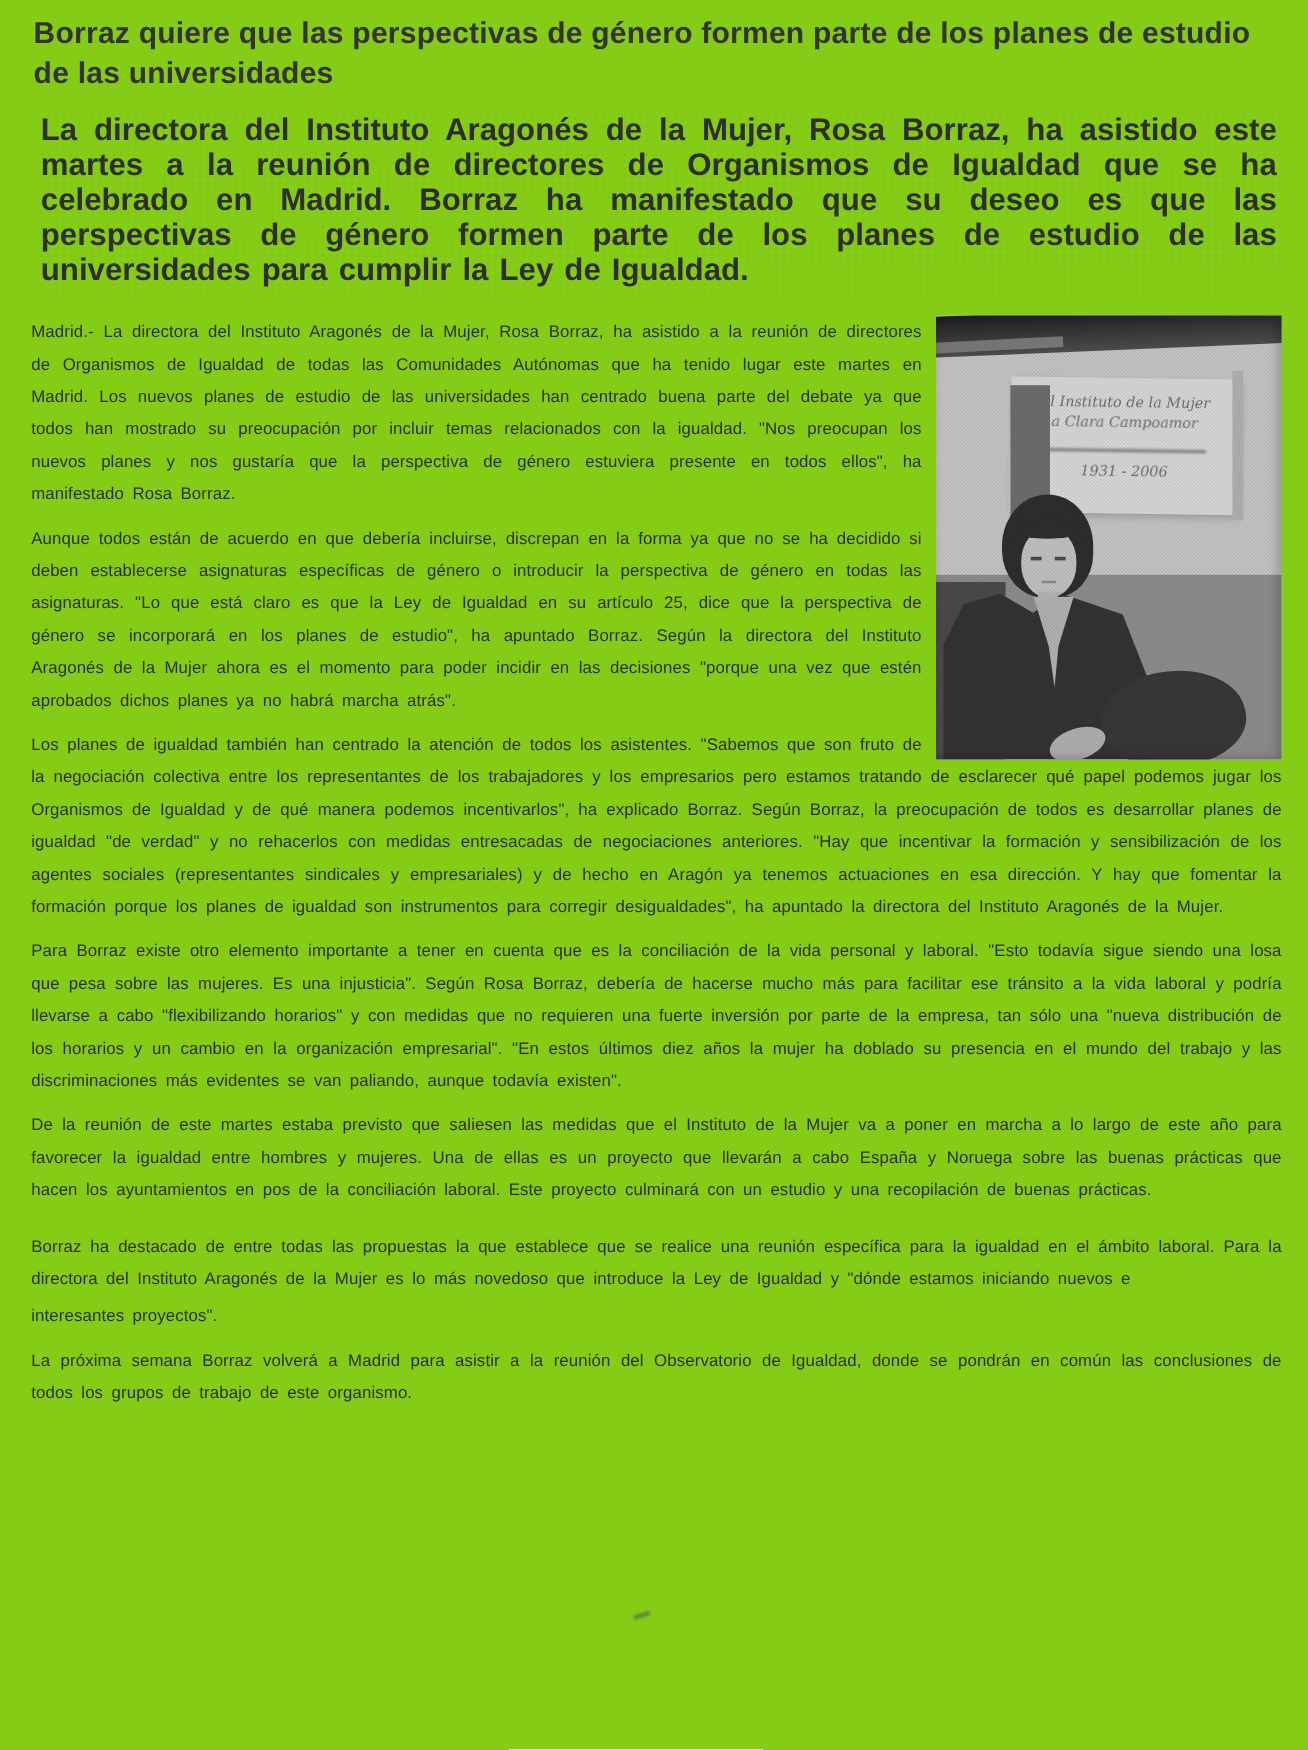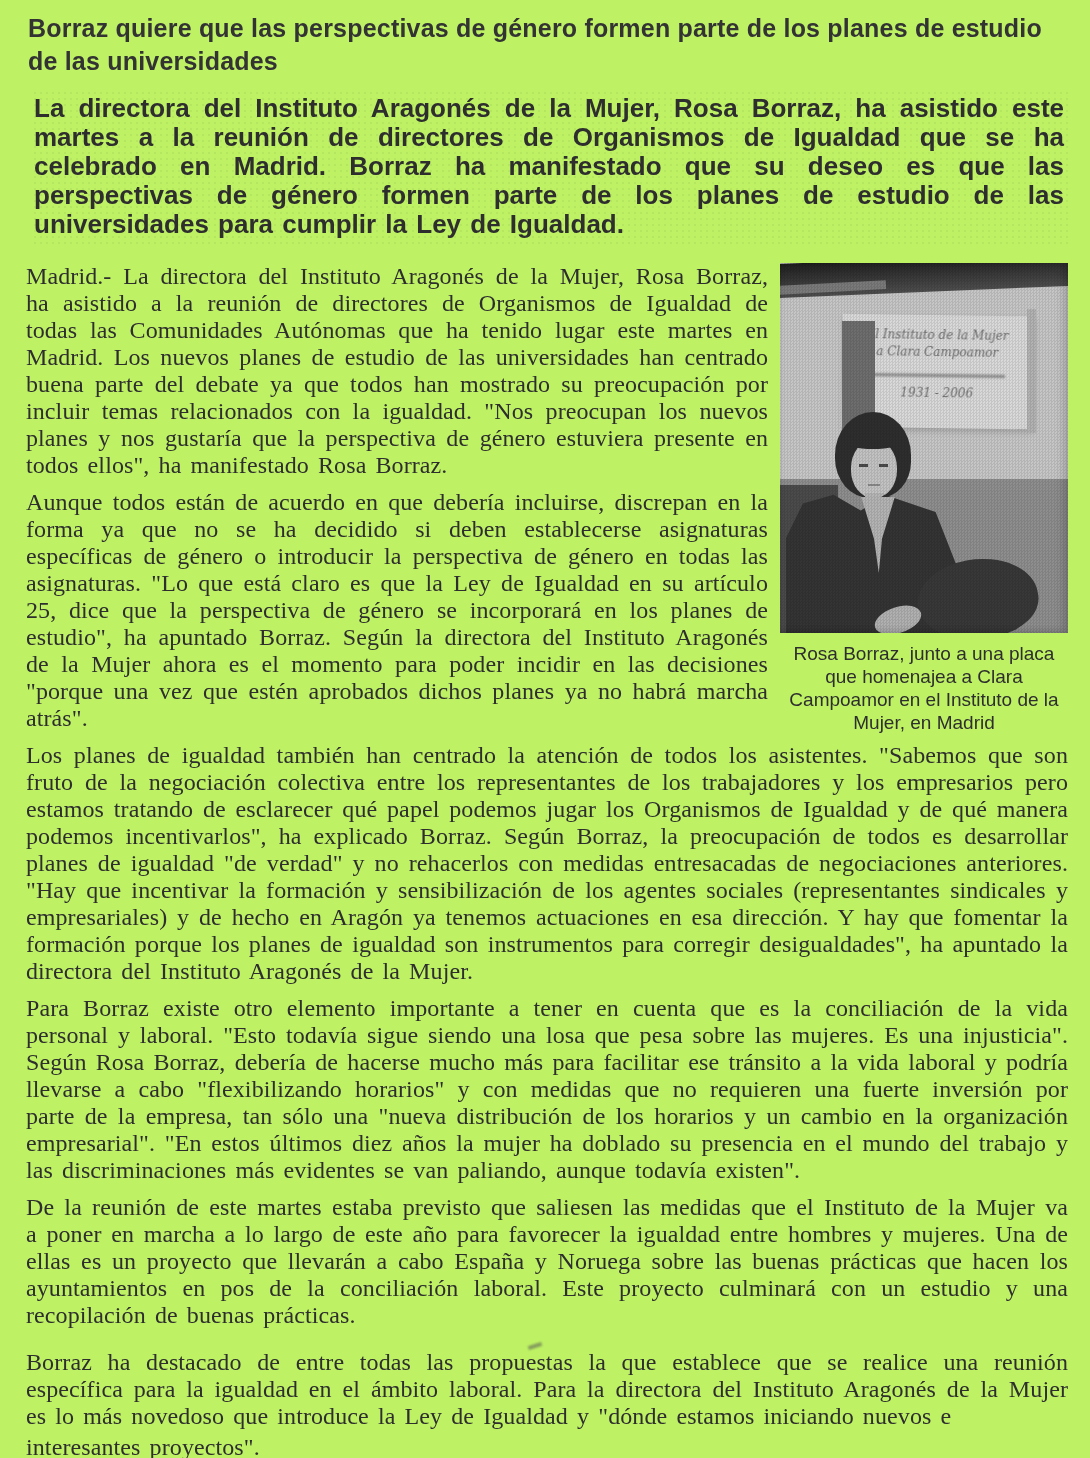--- a/index.html
+++ b/index.html
@@ -2,42 +2,41 @@
 <html lang="es"><head>
 <meta charset="utf-8">
 <style>
   html,body{margin:0;padding:0;background:#ffffff;}
   .page{
     position:relative;
     width:1090px;height:1458px;
     box-sizing:border-box;
     padding:12px 22px 0 26px;
     overflow:hidden;
-    background:#bef264;
+    background:#84cc16;
     font-family:"Liberation Sans", sans-serif;
     color:#2e2e2e;
     -webkit-font-smoothing:antialiased;
   }
   .headline{
     font-size:25px;line-height:33px;font-weight:bold;color:#333333;
     margin:0 4px 12px 2px;letter-spacing:.2px;
   }
   .lede{
     font-size:26px;line-height:29px;font-weight:bold;color:#2e2e2e;
     text-align:justify;margin:0 0 18px 6px;padding:4px 4px 6px 2px;
     word-spacing:2px;
     background-image:radial-gradient(rgba(0,0,0,0.05) 1px, transparent 1.2px);
     background-size:6px 6px;
   }
   .body-text{margin-top:14px;}
   .body-text p{
-    font-size:24px;line-height:27px;text-align:justify;
+    font-size:14px;line-height:27px;text-align:justify;
     word-spacing:3px;letter-spacing:.1px;
     margin:0 0 10px 0;
-    font-family:Liberation Serif, serif;
   }
   .p-broken{margin-top:24px;}
   
   .photo-block{
     float:right;width:288px;margin:2px 0 6px 12px;
   }
   .photo{
     position:relative;width:288px;height:370px;
     background:#c6c6c6;overflow:hidden;
   }
@@ -122,27 +121,27 @@
         <div class="ph-eye-l"></div>
         <div class="ph-eye-r"></div>
         <div class="ph-mouth"></div>
         <div class="ph-neck"></div>
         <div class="ph-jacket"></div>
         <div class="ph-vneck"></div>
         <div class="ph-blob"></div>
         <div class="ph-hand"></div>
         <div class="ph-grain"></div>
       </div>
-      <figcaption class="photo-caption">Rosa Borraz, junto a una placa que homenajea a Clara Campoamor en el Instituto de la Mujer, en Madrid</figcaption>
     </figure>
 
     <p>Madrid.- La directora del Instituto Aragonés de la Mujer, Rosa Borraz, ha asistido a la reunión de directores de Organismos de Igualdad de todas las Comunidades Autónomas que ha tenido lugar este martes en Madrid. Los nuevos planes de estudio de las universidades han centrado buena parte del debate ya que todos han mostrado su preocupación por incluir temas relacionados con la igualdad. "Nos preocupan los nuevos planes y nos gustaría que la perspectiva de género estuviera presente en todos ellos", ha manifestado Rosa Borraz.</p>
     <p>Aunque todos están de acuerdo en que debería incluirse, discrepan en la forma ya que no se ha decidido si deben establecerse asignaturas específicas de género o introducir la perspectiva de género en todas las asignaturas. "Lo que está claro es que la Ley de Igualdad en su artículo 25, dice que la perspectiva de género se incorporará en los planes de estudio", ha apuntado Borraz. Según la directora del Instituto Aragonés de la Mujer ahora es el momento para poder incidir en las decisiones "porque una vez que estén aprobados dichos planes ya no habrá marcha atrás".</p>
     <p>Los planes de igualdad también han centrado la atención de todos los asistentes. "Sabemos que son fruto de la negociación colectiva entre los representantes de los trabajadores y los empresarios pero estamos tratando de esclarecer qué papel podemos jugar los Organismos de Igualdad y de qué manera podemos incentivarlos", ha explicado Borraz. Según Borraz, la preocupación de todos es desarrollar planes de igualdad "de verdad" y no rehacerlos con medidas entresacadas de negociaciones anteriores. "Hay que incentivar la formación y sensibilización de los agentes sociales (representantes sindicales y empresariales) y de hecho en Aragón ya tenemos actuaciones en esa dirección. Y hay que fomentar la formación porque los planes de igualdad son instrumentos para corregir desigualdades", ha apuntado la directora del Instituto Aragonés de la Mujer.</p>
     <p>Para Borraz existe otro elemento importante a tener en cuenta que es la conciliación de la vida personal y laboral. "Esto todavía sigue siendo una losa que pesa sobre las mujeres. Es una injusticia". Según Rosa Borraz, debería de hacerse mucho más para facilitar ese tránsito a la vida laboral y podría llevarse a cabo "flexibilizando horarios" y con medidas que no requieren una fuerte inversión por parte de la empresa, tan sólo una "nueva distribución de los horarios y un cambio en la organización empresarial". "En estos últimos diez años la mujer ha doblado su presencia en el mundo del trabajo y las discriminaciones más evidentes se van paliando, aunque todavía existen".</p>
     <p>De la reunión de este martes estaba previsto que saliesen las medidas que el Instituto de la Mujer va a poner en marcha a lo largo de este año para favorecer la igualdad entre hombres y mujeres. Una de ellas es un proyecto que llevarán a cabo España y Noruega sobre las buenas prácticas que hacen los ayuntamientos en pos de la conciliación laboral. Este proyecto culminará con un estudio y una recopilación de buenas prácticas.</p>
     <p style="margin-bottom:4px;margin-top:20px;">Borraz ha destacado de entre todas las propuestas la que establece que se realice una reunión específica para la igualdad en el ámbito laboral. Para la directora del Instituto Aragonés de la Mujer es lo más novedoso que introduce la Ley de Igualdad y "dónde estamos iniciando nuevos e</p>
     <p class="p-broken">interesantes proyectos".</p>
+    <p>La próxima semana Borraz volverá a Madrid para asistir a la reunión del Observatorio de Igualdad, donde se pondrán en común las conclusiones de todos los grupos de trabajo de este organismo.</p>
 
   </div>
 
   <div class="scan-mark"></div>
 </div>
 
 </body></html>

